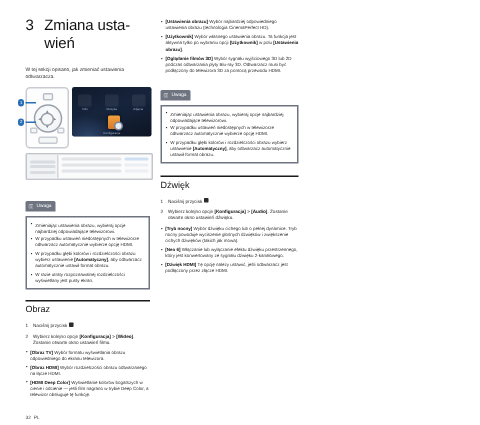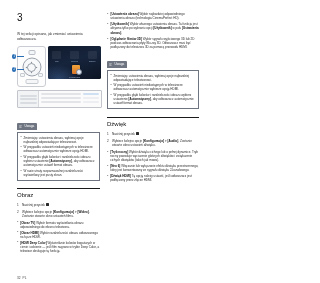--- a/index.html
+++ b/index.html
@@ -279,20 +279,21 @@
 </head>
 <body>
 
 <div class="page">
   <div class="cols">
 
     <div class="col left">
 
       <div class="chapter">
         <div class="chapter-num">3</div>
+        <div class="chapter-title">Zmiana usta-wień</div>
       </div>
 
       <p class="intro">W tej sekcji opisano, jak zmieniać ustawienia odtwarzacza.</p>
 
       <div class="figure">
         <div class="remote">
           <div class="btn-top"></div>
           <div class="dpad-outer">
             <div class="tri up"></div>
             <div class="tri down"></div>

